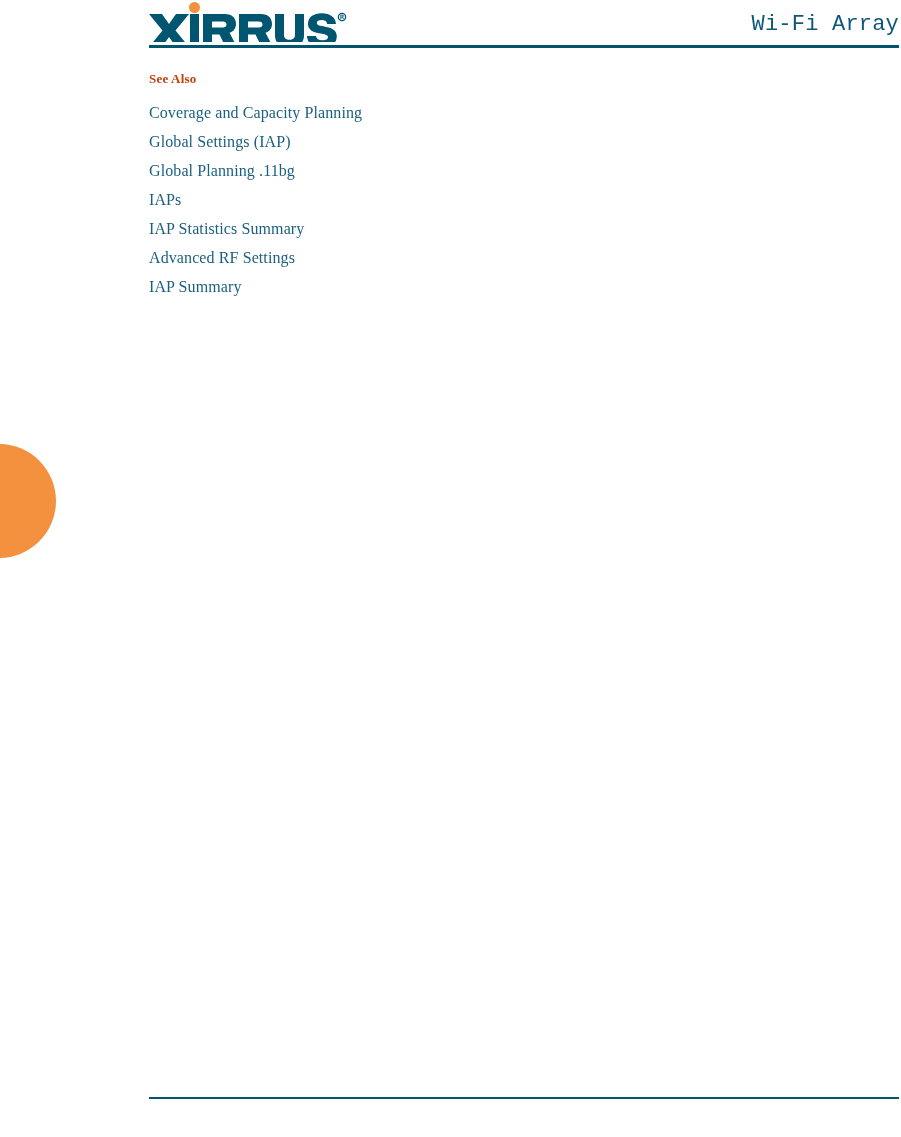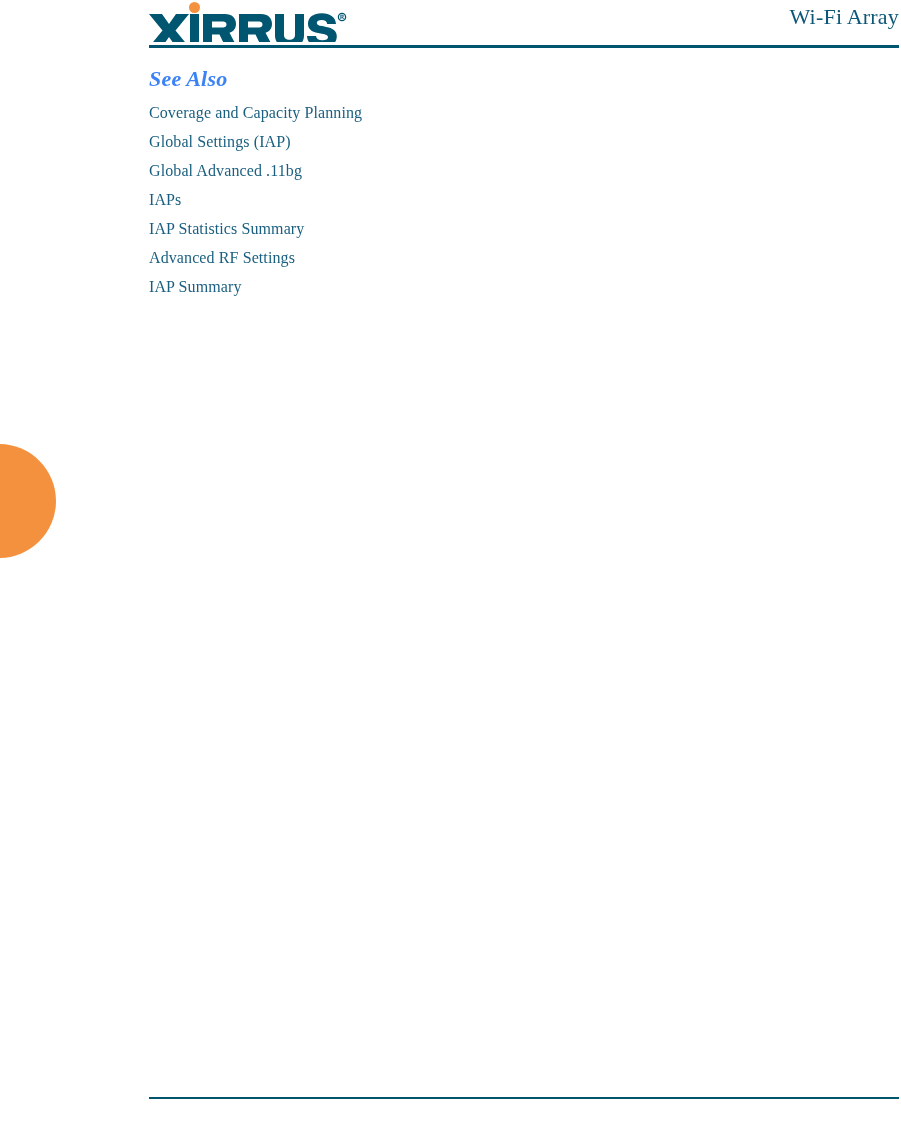--- a/index.html
+++ b/index.html
@@ -48,22 +48,22 @@
     left: 0px;
     top: 2px;
     width: 200px;
     height: 40px;
   }
   .logo svg { display: block; }
 
   .header-title {
     position: absolute;
     right: 0px;
-    top: 4px;
-    font-family: Liberation Serif, serif;
+    top: 12px;
+    font-family: Liberation Mono, monospace;
     font-size: 22px;
     color: #0d5878;
     letter-spacing: 0.2px;
     white-space: nowrap;
   }
 
   .header-rule {
     position: absolute;
     left: 149px;
     top: 45px;
@@ -75,24 +75,23 @@
   
   .content {
     position: absolute;
     left: 149px;
     top: 66px;
     width: 750px;
   }
 
   .see-also {
     font-family: "Liberation Serif", "DejaVu Serif", serif;
-    font-style: italic;
     font-weight: bold;
-    font-size: 22px;
-    color: #3b82f6;
+    font-size: 13px;
+    color: #c2410c;
     line-height: 26px;
     margin: 0 0 6px 0;
     letter-spacing: 0.2px;
   }
 
   .link-list {
     list-style: none;
     margin: 0;
     padding: 0;
   }
@@ -180,21 +179,21 @@
   </div>
 
   <div class="header-rule"></div>
 
   <div class="content">
     <div class="see-also">See Also</div>
 
     <ul class="link-list">
       <li class="link-item">Coverage and Capacity Planning</li>
       <li class="link-item">Global Settings (IAP)</li>
-      <li class="link-item">Global Advanced .11bg</li>
+      <li class="link-item">Global Planning .11bg</li>
       <li class="link-item">IAPs</li>
       <li class="link-item">IAP Statistics Summary</li>
       <li class="link-item">Advanced RF Settings</li>
       <li class="link-item">IAP Summary</li>
     </ul>
   </div>
 
   <div class="footer-rule"></div>
 
 </div>

